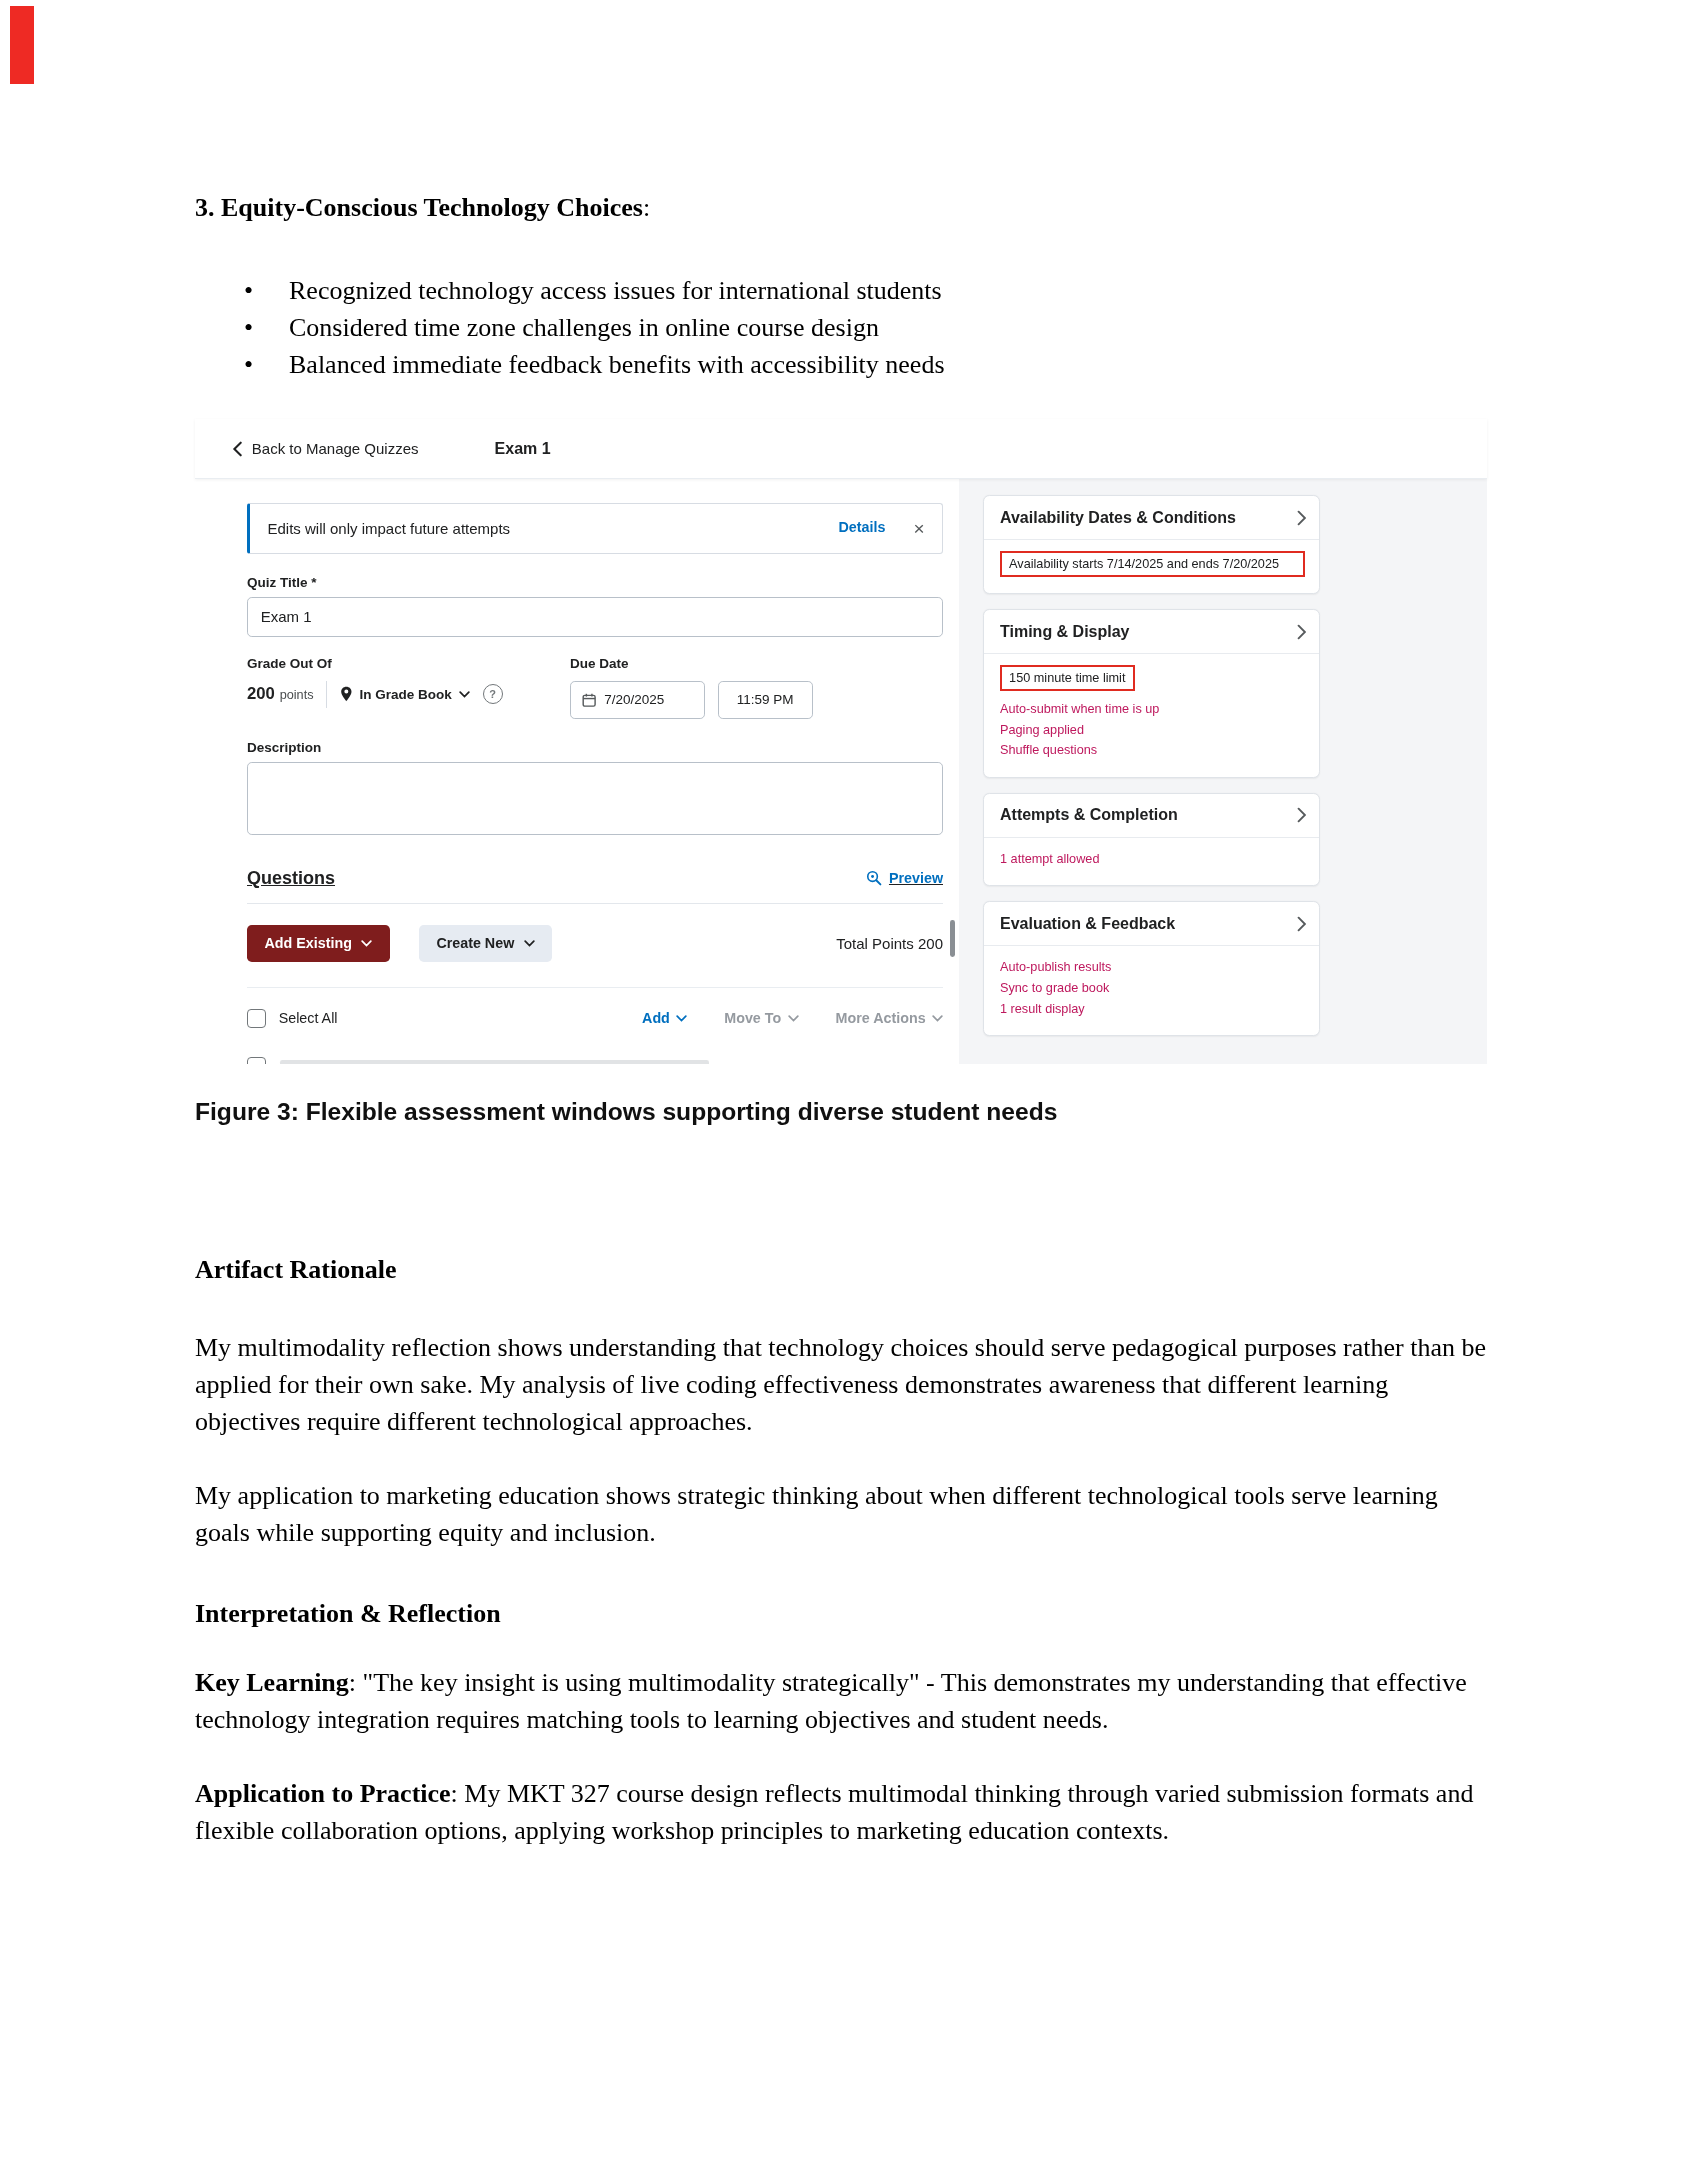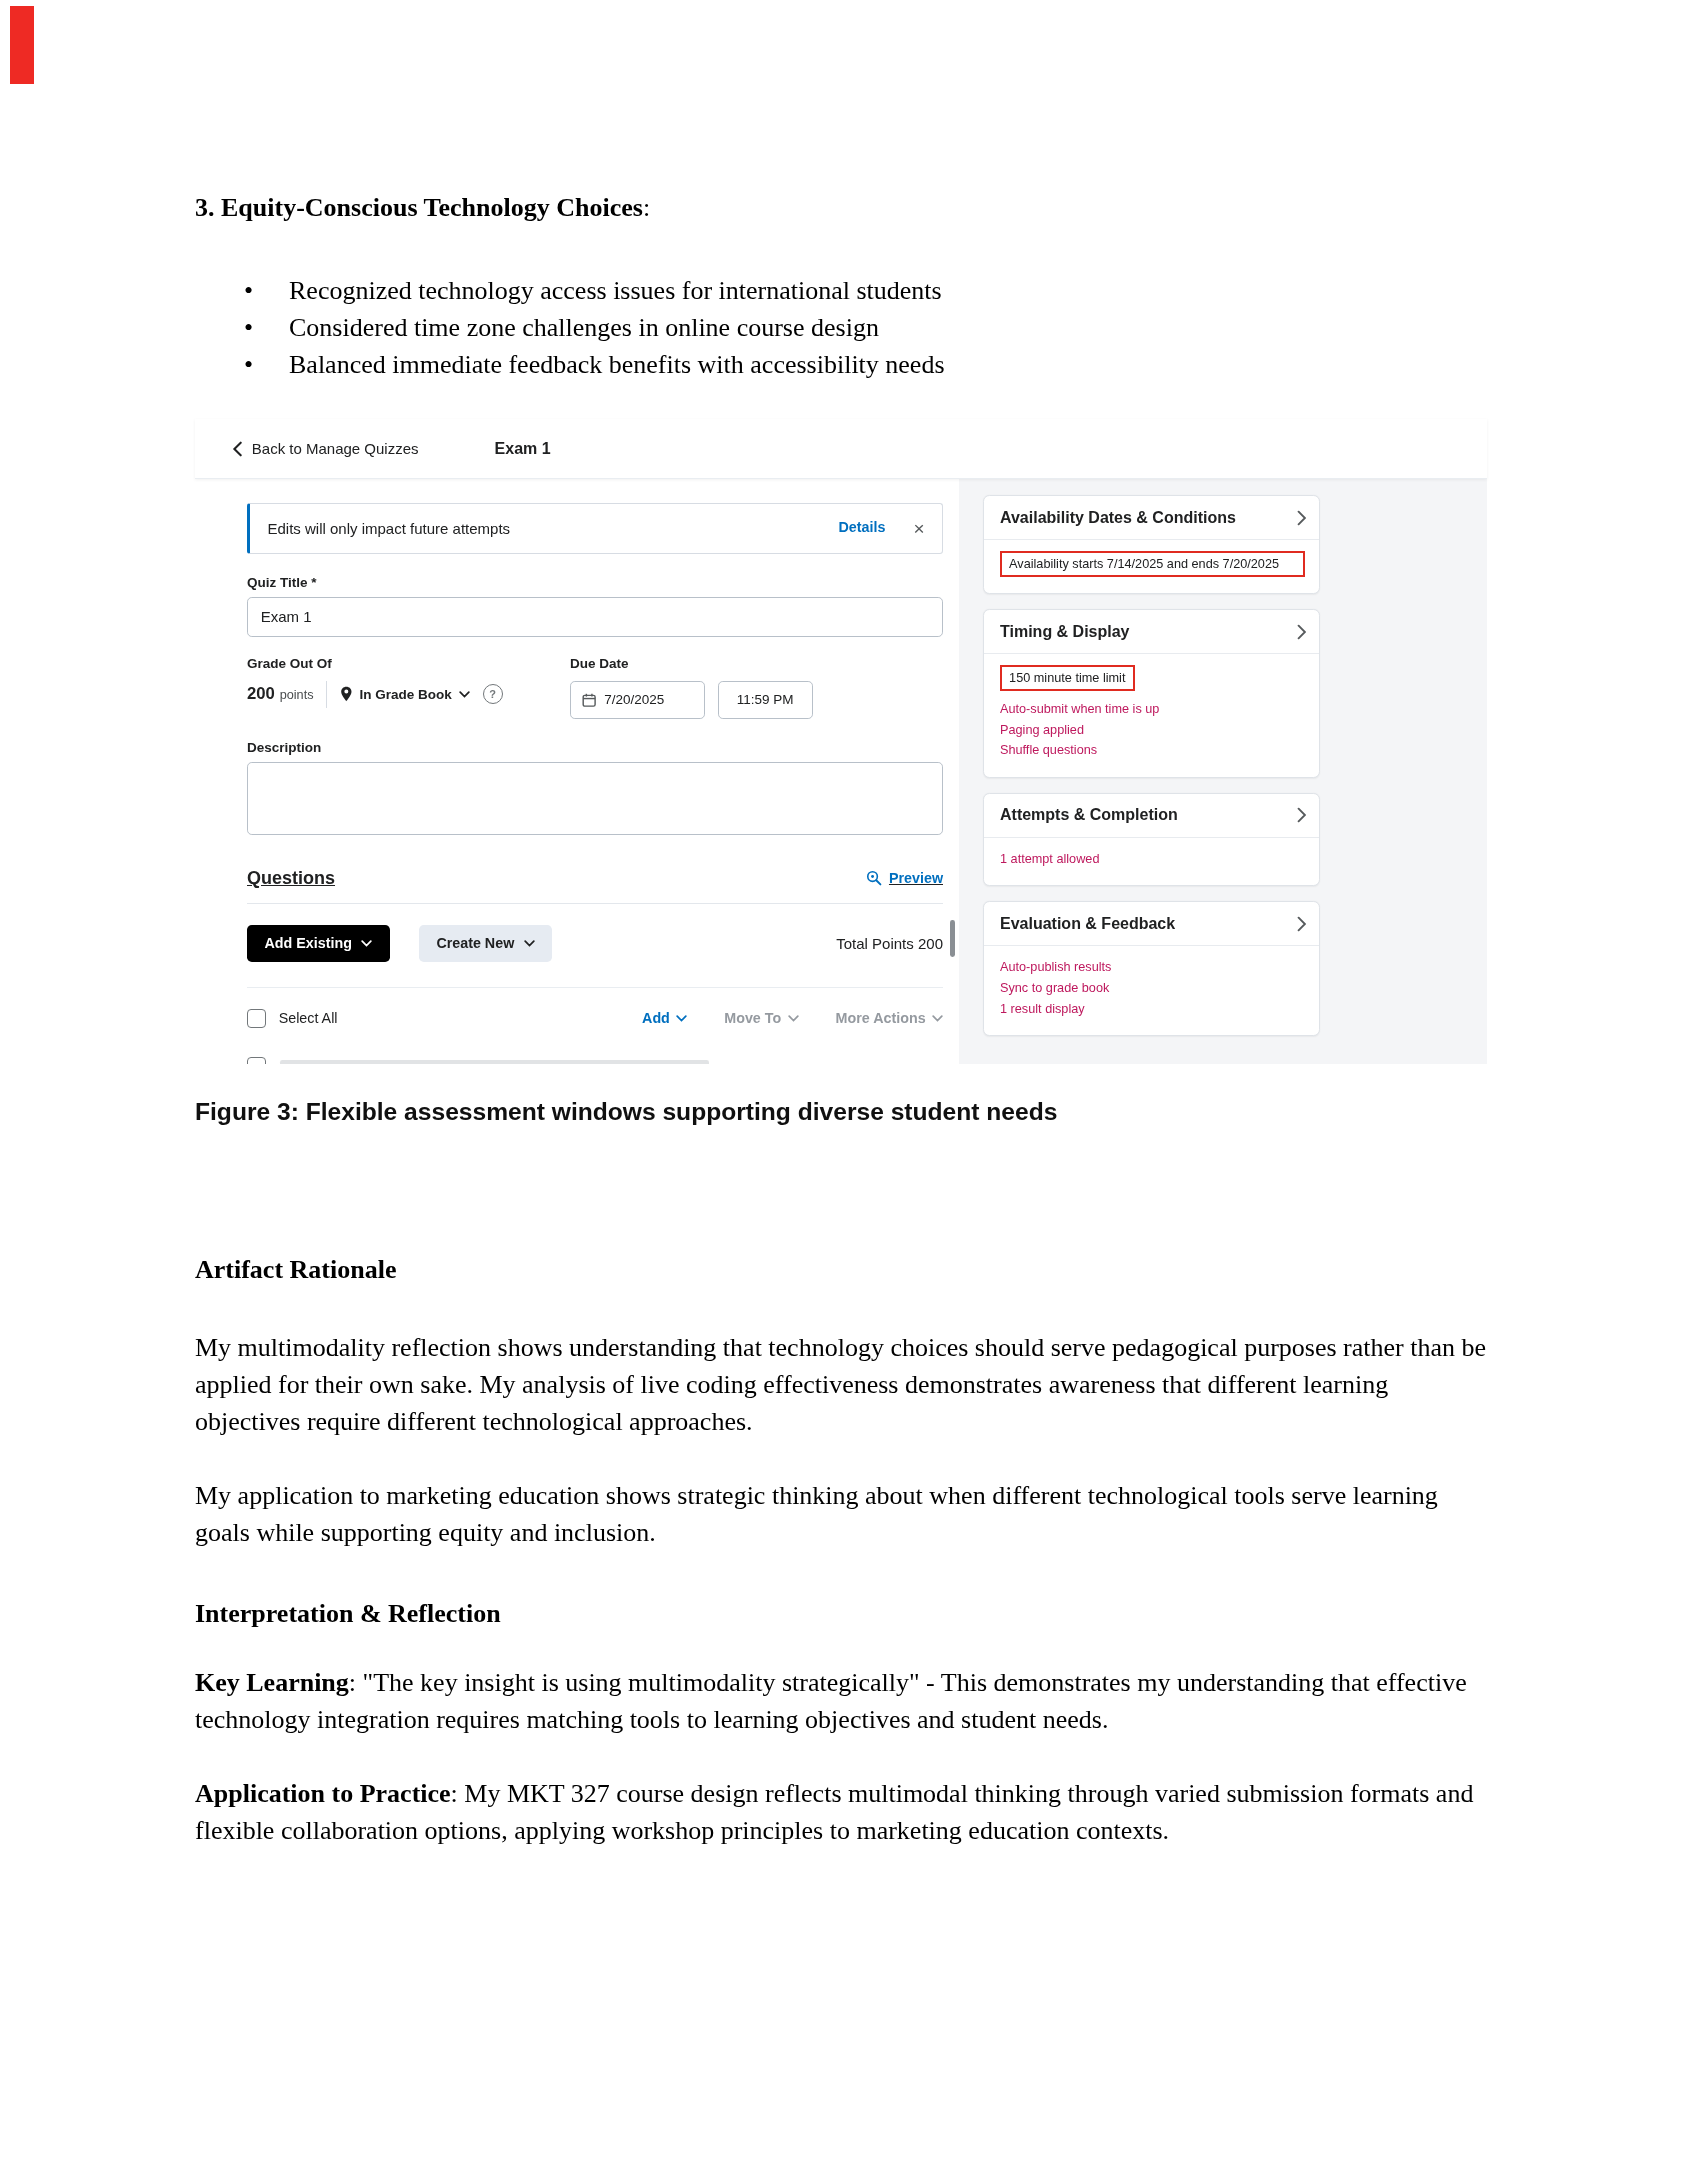--- a/index.html
+++ b/index.html
@@ -59,21 +59,21 @@
   .desc-box { width:696px; height:73px; border:0.8px solid #b8c0c9; border-radius:4.8px; margin-top:7.1px; background:#fff; }
 
   .q-header { width:696px; display:flex; justify-content:space-between; align-items:center; margin-top:33px;
               padding-bottom:14.3px; border-bottom:0.8px solid #e3e7ec;text-decoration:underline; }
   .q-title { font-size:18px; font-weight:700; }
   .preview-link { display:flex; align-items:center; gap:7.1px; color:#006fbf; font-size:14.3px; font-weight:700; cursor:pointer; }
 
   .btn-row { width:696px; display:flex; align-items:center; margin-top:20.6px; }
   .btn { height:37px; display:flex; align-items:center; gap:9.5px; padding:0 17.5px; border-radius:4.8px;
          font-size:14.3px; font-weight:700; cursor:pointer; }
-  .btn-primary { background:#000000; color:#fff; }
+  .btn-primary { background:#7f1d1d; color:#fff; }
   .btn-secondary { background:#e6ebf2; color:#202122; margin-left:29px; }
   .total-points { margin-left:auto; font-size:15px; }
 
   .select-row { width:696px; display:flex; align-items:center; margin-top:25.4px; padding-top:20.6px; border-top:0.8px solid #e9edf1; }
   .checkbox { width:19px; height:19px; border:1.6px solid #72777a; border-radius:4px; background:#fff; cursor:pointer; flex:none; }
   .select-label { font-size:14.3px; margin-left:12.7px; }
   .row-actions { margin-left:auto; display:flex; align-items:center; gap:37px; }
   .link-blue { display:flex; align-items:center; gap:6.4px; color:#006fbf; font-size:14.3px; font-weight:700; cursor:pointer; }
   .link-gray { display:flex; align-items:center; gap:6.4px; color:#959aa0; font-size:14.3px; font-weight:700; cursor:pointer; }
 

